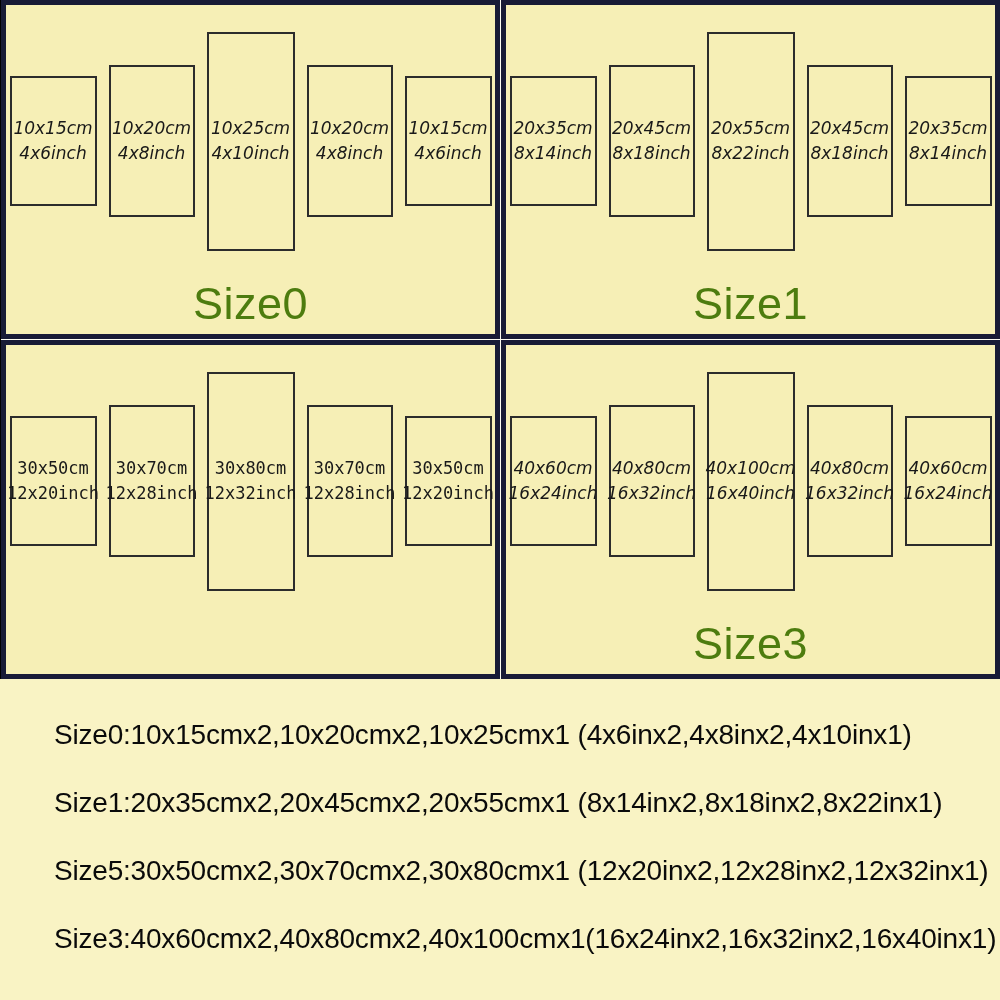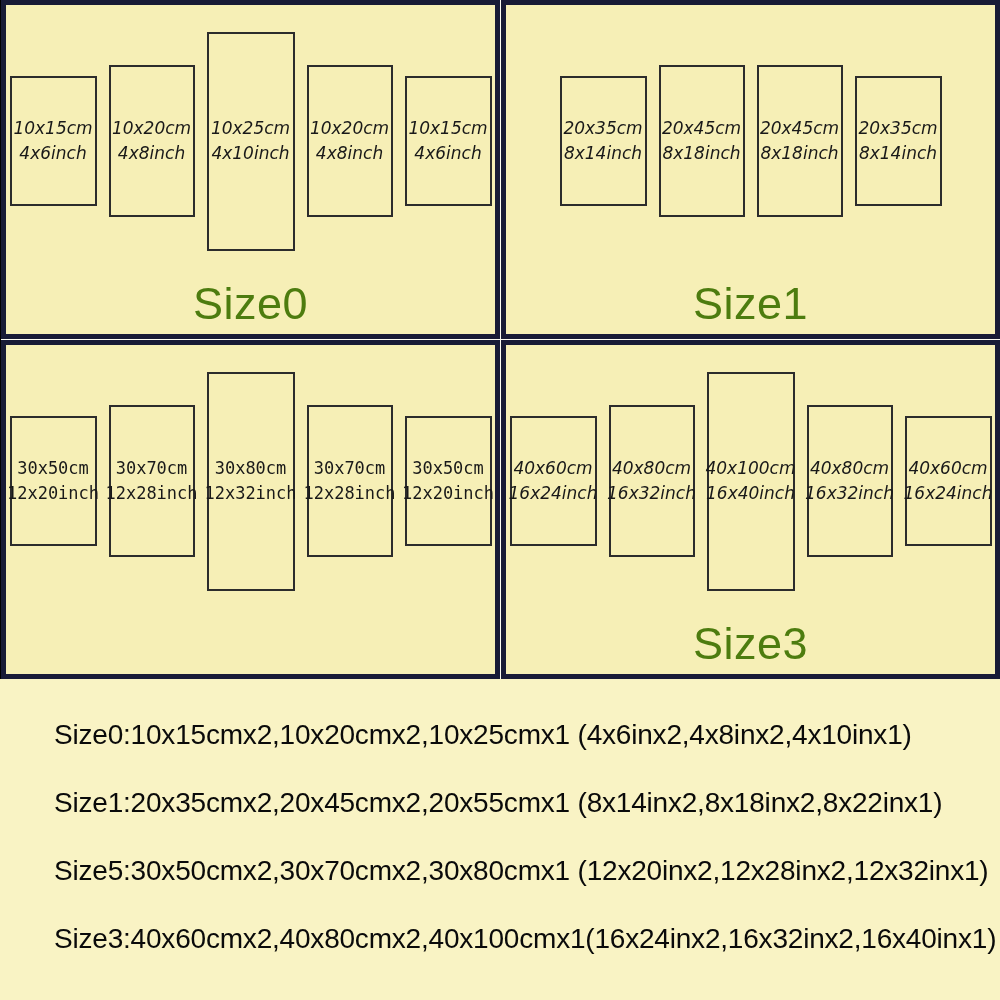--- a/index.html
+++ b/index.html
@@ -122,20 +122,24 @@
     <div class="quadrant">
       <div class="panels">
         <div class="panel p-s">
           <div class="dim">20x35cm</div>
           <div class="dim">8x14inch</div>
         </div>
         <div class="panel p-m">
           <div class="dim">20x45cm</div>
           <div class="dim">8x18inch</div>
         </div>
+        <div class="panel p-l">
+          <div class="dim">20x55cm</div>
+          <div class="dim">8x22inch</div>
+        </div>
         <div class="panel p-m">
           <div class="dim">20x45cm</div>
           <div class="dim">8x18inch</div>
         </div>
         <div class="panel p-s">
           <div class="dim">20x35cm</div>
           <div class="dim">8x14inch</div>
         </div>
       </div>
       <div class="size-label">Size1</div>

